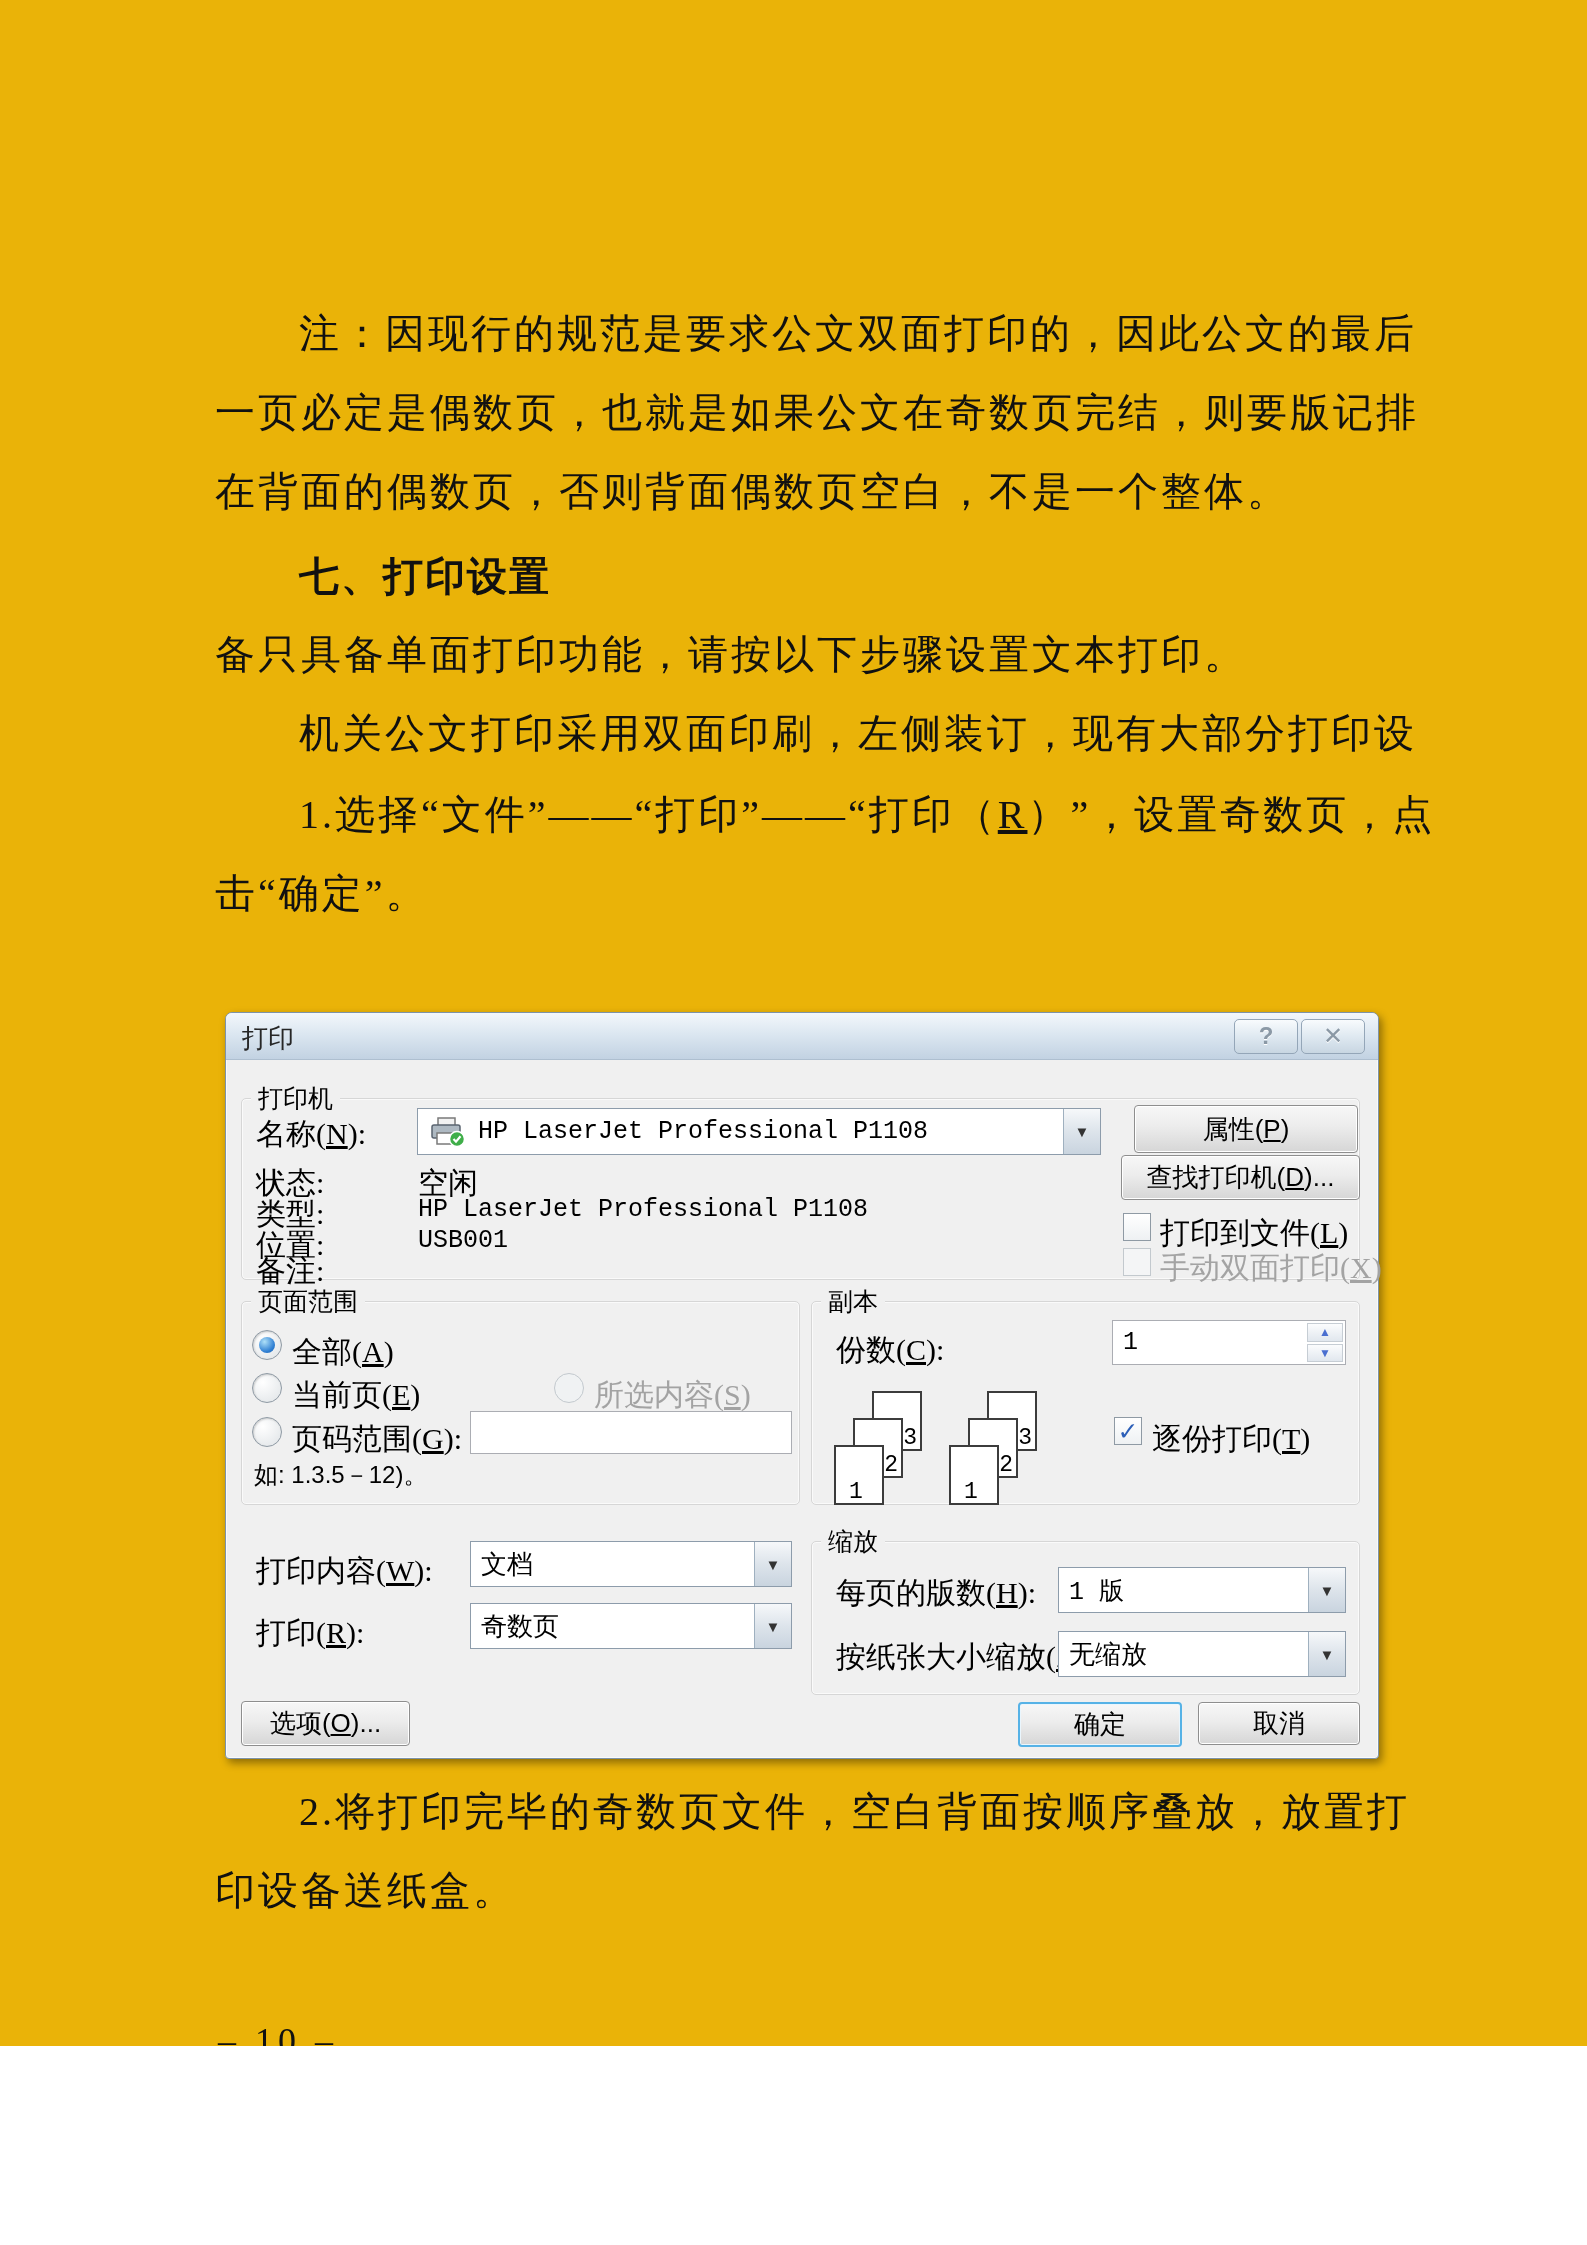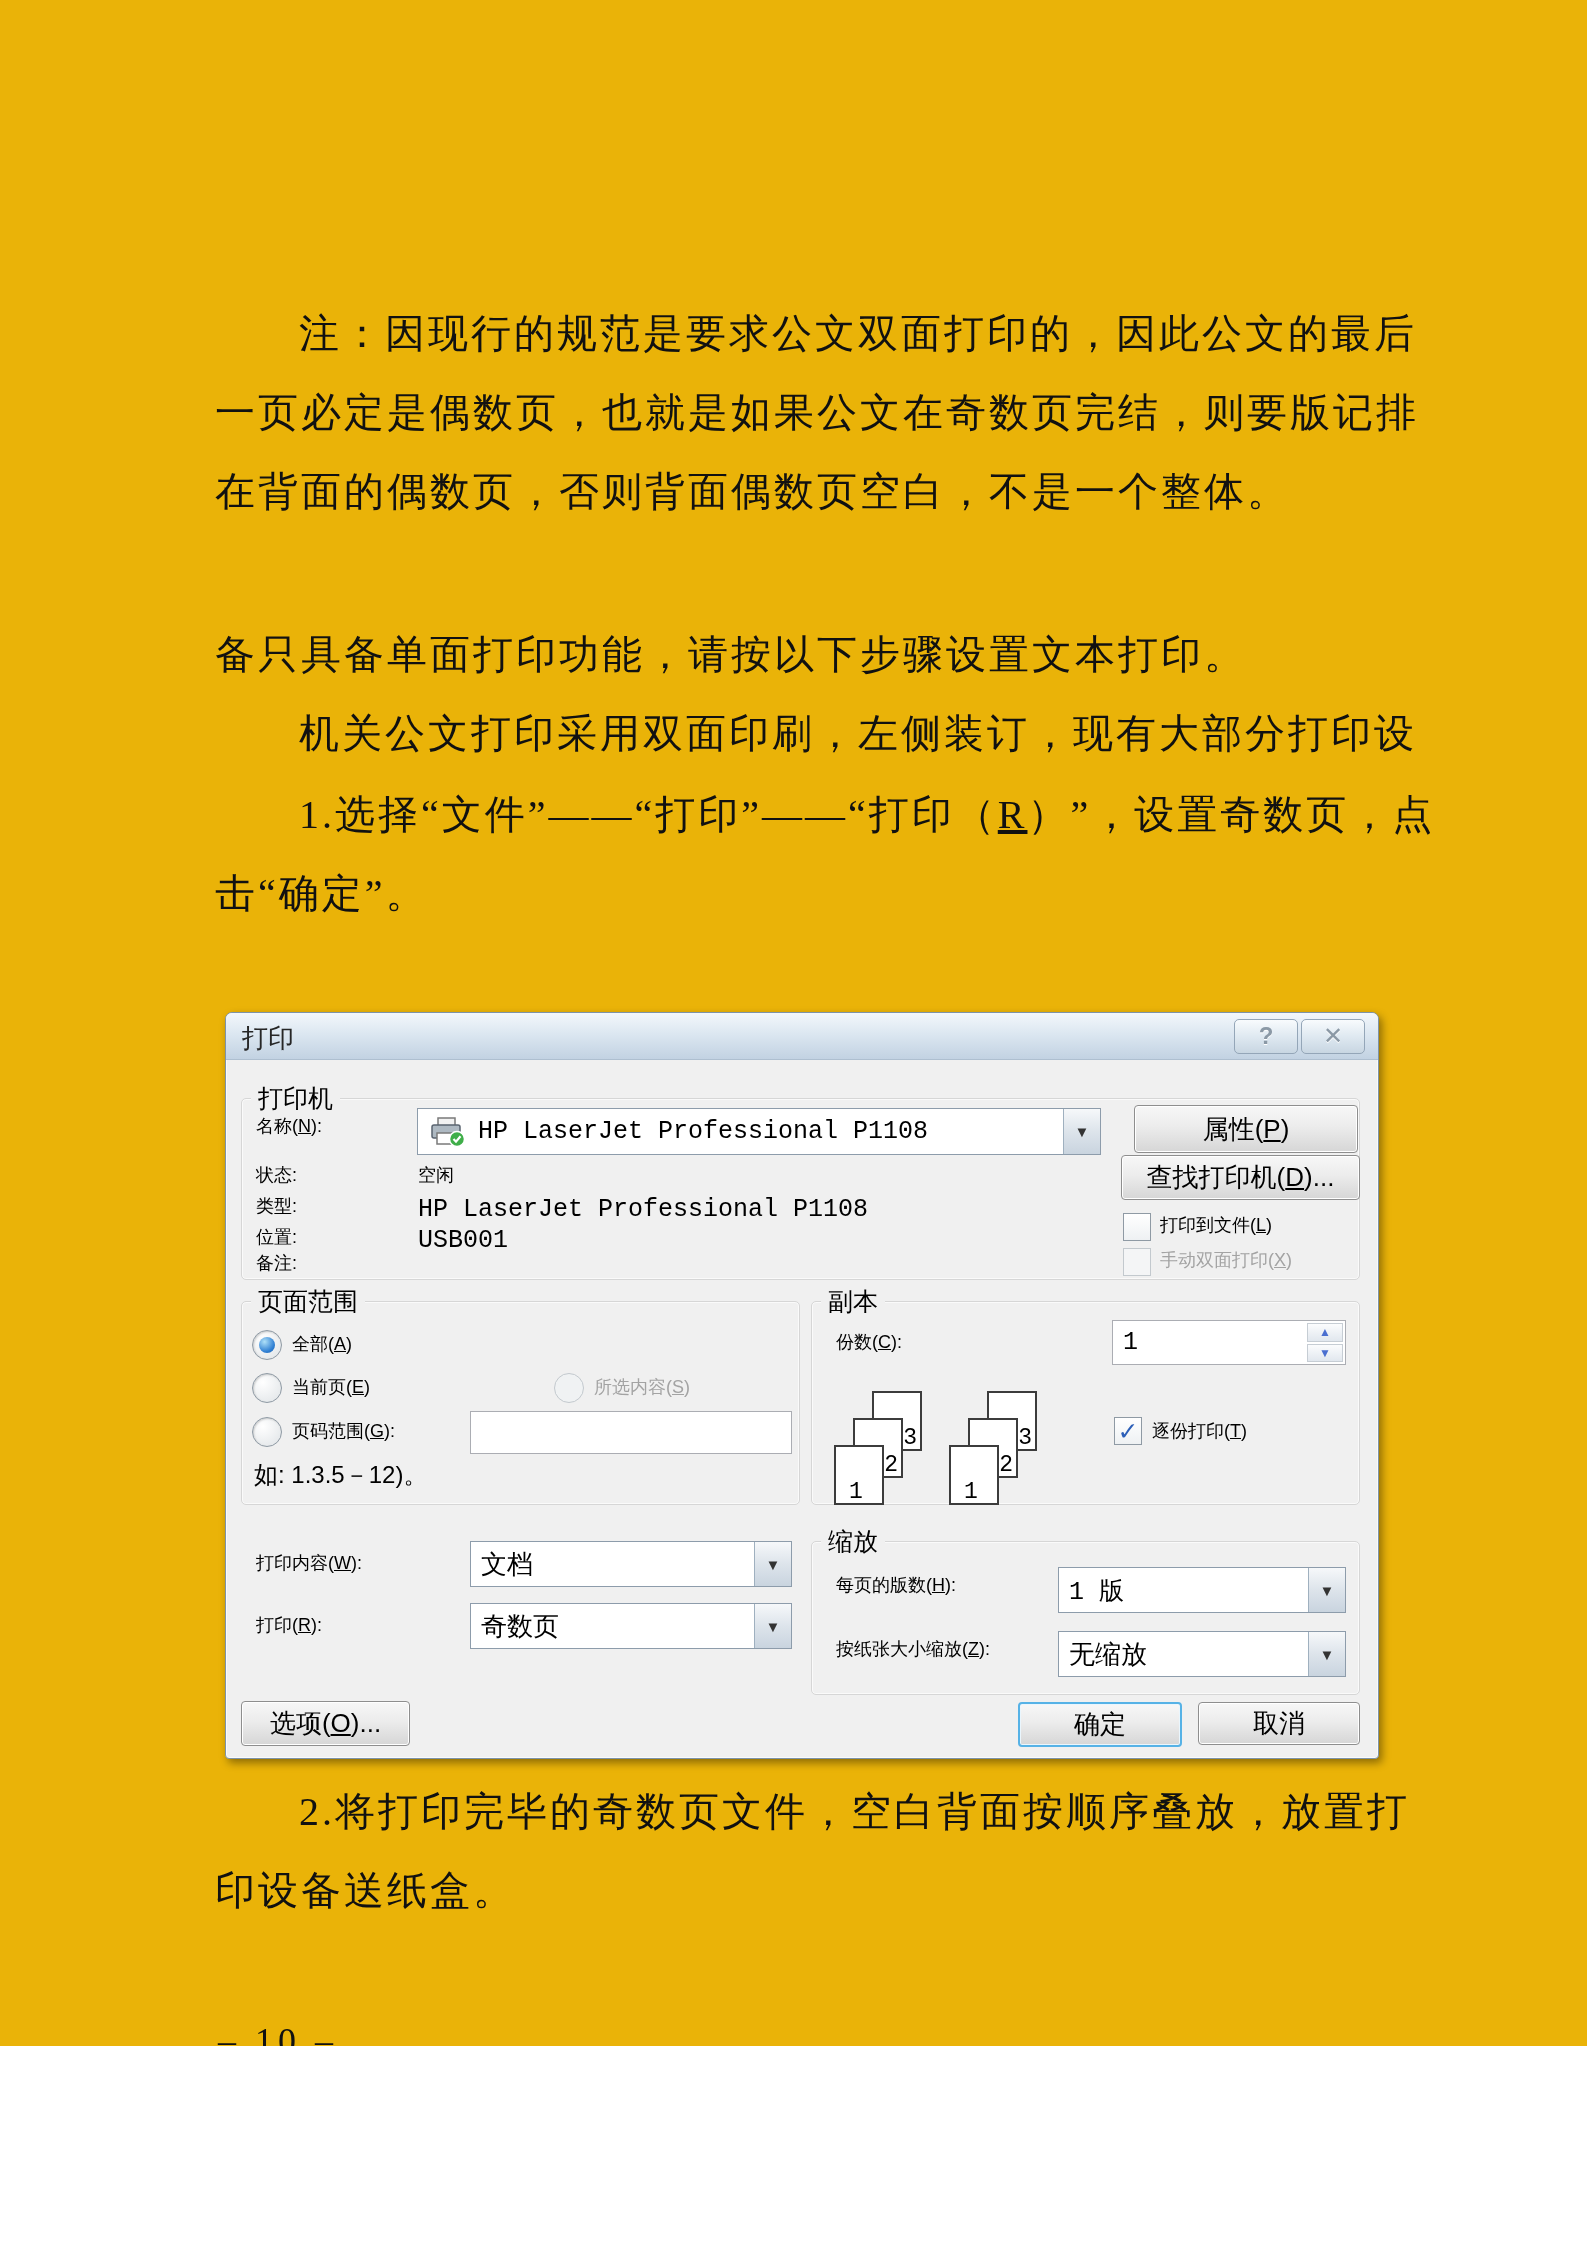--- a/index.html
+++ b/index.html
@@ -23,21 +23,21 @@
             background:linear-gradient(#f3f7fb,#dce7f1 45%,#c2d2e2);border-bottom:1px solid #aebfd0;}
   .dlg-title{position:absolute;left:16px;top:8px;font-size:26px;color:#262626;}
   .tb-btn{position:absolute;top:6px;width:62px;height:33px;border:1px solid #94a6b8;border-radius:5px;
           background:linear-gradient(#f8fbfd,#dfe9f1 50%,#c8d6e2);color:#8b99a6;font-weight:bold;
           text-align:center;line-height:31px;font-size:24px;text-shadow:0 1px 0 #ffffff;cursor:default;}
   .tb-help{right:80px;} .tb-close{right:13px;}
 
   .groupbox{position:absolute;border:1px solid #d6d6d6;border-radius:5px;box-shadow:inset 0 0 0 1px #fafafa;}
   .grouplabel{position:absolute;top:-17px;left:9px;background:#f0f0f0;padding:0 7px;font-size:25px;white-space:nowrap;}
 
-  .lbl{position:absolute;white-space:nowrap;font-size:18px;}
+  .lbl{position:absolute;white-space:nowrap;font-size:30px;font-family:Liberation Serif, serif;}
   .mono{font-family:"Liberation Mono","DejaVu Sans Mono",monospace;font-size:25px;}
   .disabled{color:#a3a3a3;}
 
   .combo{position:absolute;background:#fff;border:1px solid #8d9cab;display:flex;align-items:stretch;}
   .combo .cval{flex:1;display:flex;align-items:center;padding-left:10px;overflow:hidden;white-space:nowrap;}
   .combo .cbtn{width:36px;border-left:1px solid #9fb0bf;background:linear-gradient(#f6f8fa,#dde4eb 50%,#c9d4df);
                display:flex;align-items:center;justify-content:center;font-size:15px;color:#333;}
   .picon{margin-right:12px;flex:0 0 auto;}
 
   .tinput{position:absolute;background:#fff;border:1px solid #abadb3;font-size:25px;padding:0 8px;
@@ -80,20 +80,21 @@
 <body>
 
 <div class="page">
 
   <div class="doc-block" style="top:294px;">
     <div class="doc-line indent">注：因现行的规范是要求公文双面打印的，因此公文的最后</div>
     <div class="doc-line">一页必定是偶数页，也就是如果公文在奇数页完结，则要版记排</div>
     <div class="doc-line">在背面的偶数页，否则背面偶数页空白，不是一个整体。</div>
   </div>
 
+  <div class="doc-heading" style="top:537px;">七、打印设置</div>
 
   <div class="doc-block" style="top:615px;">
     <div class="doc-line">备只具备单面打印功能，请按以下步骤设置文本打印。</div>
     <div class="doc-line indent">机关公文打印采用双面印刷，左侧装订，现有大部分打印设</div>
   </div>
 
   <div class="doc-block" style="top:775px;">
     <div class="doc-line indent ak">1.选择“文件”——“打印”——“打印（<u>R</u>）”，设置奇数页，点</div>
     <div class="doc-line">击“确定”。</div>
   </div>

